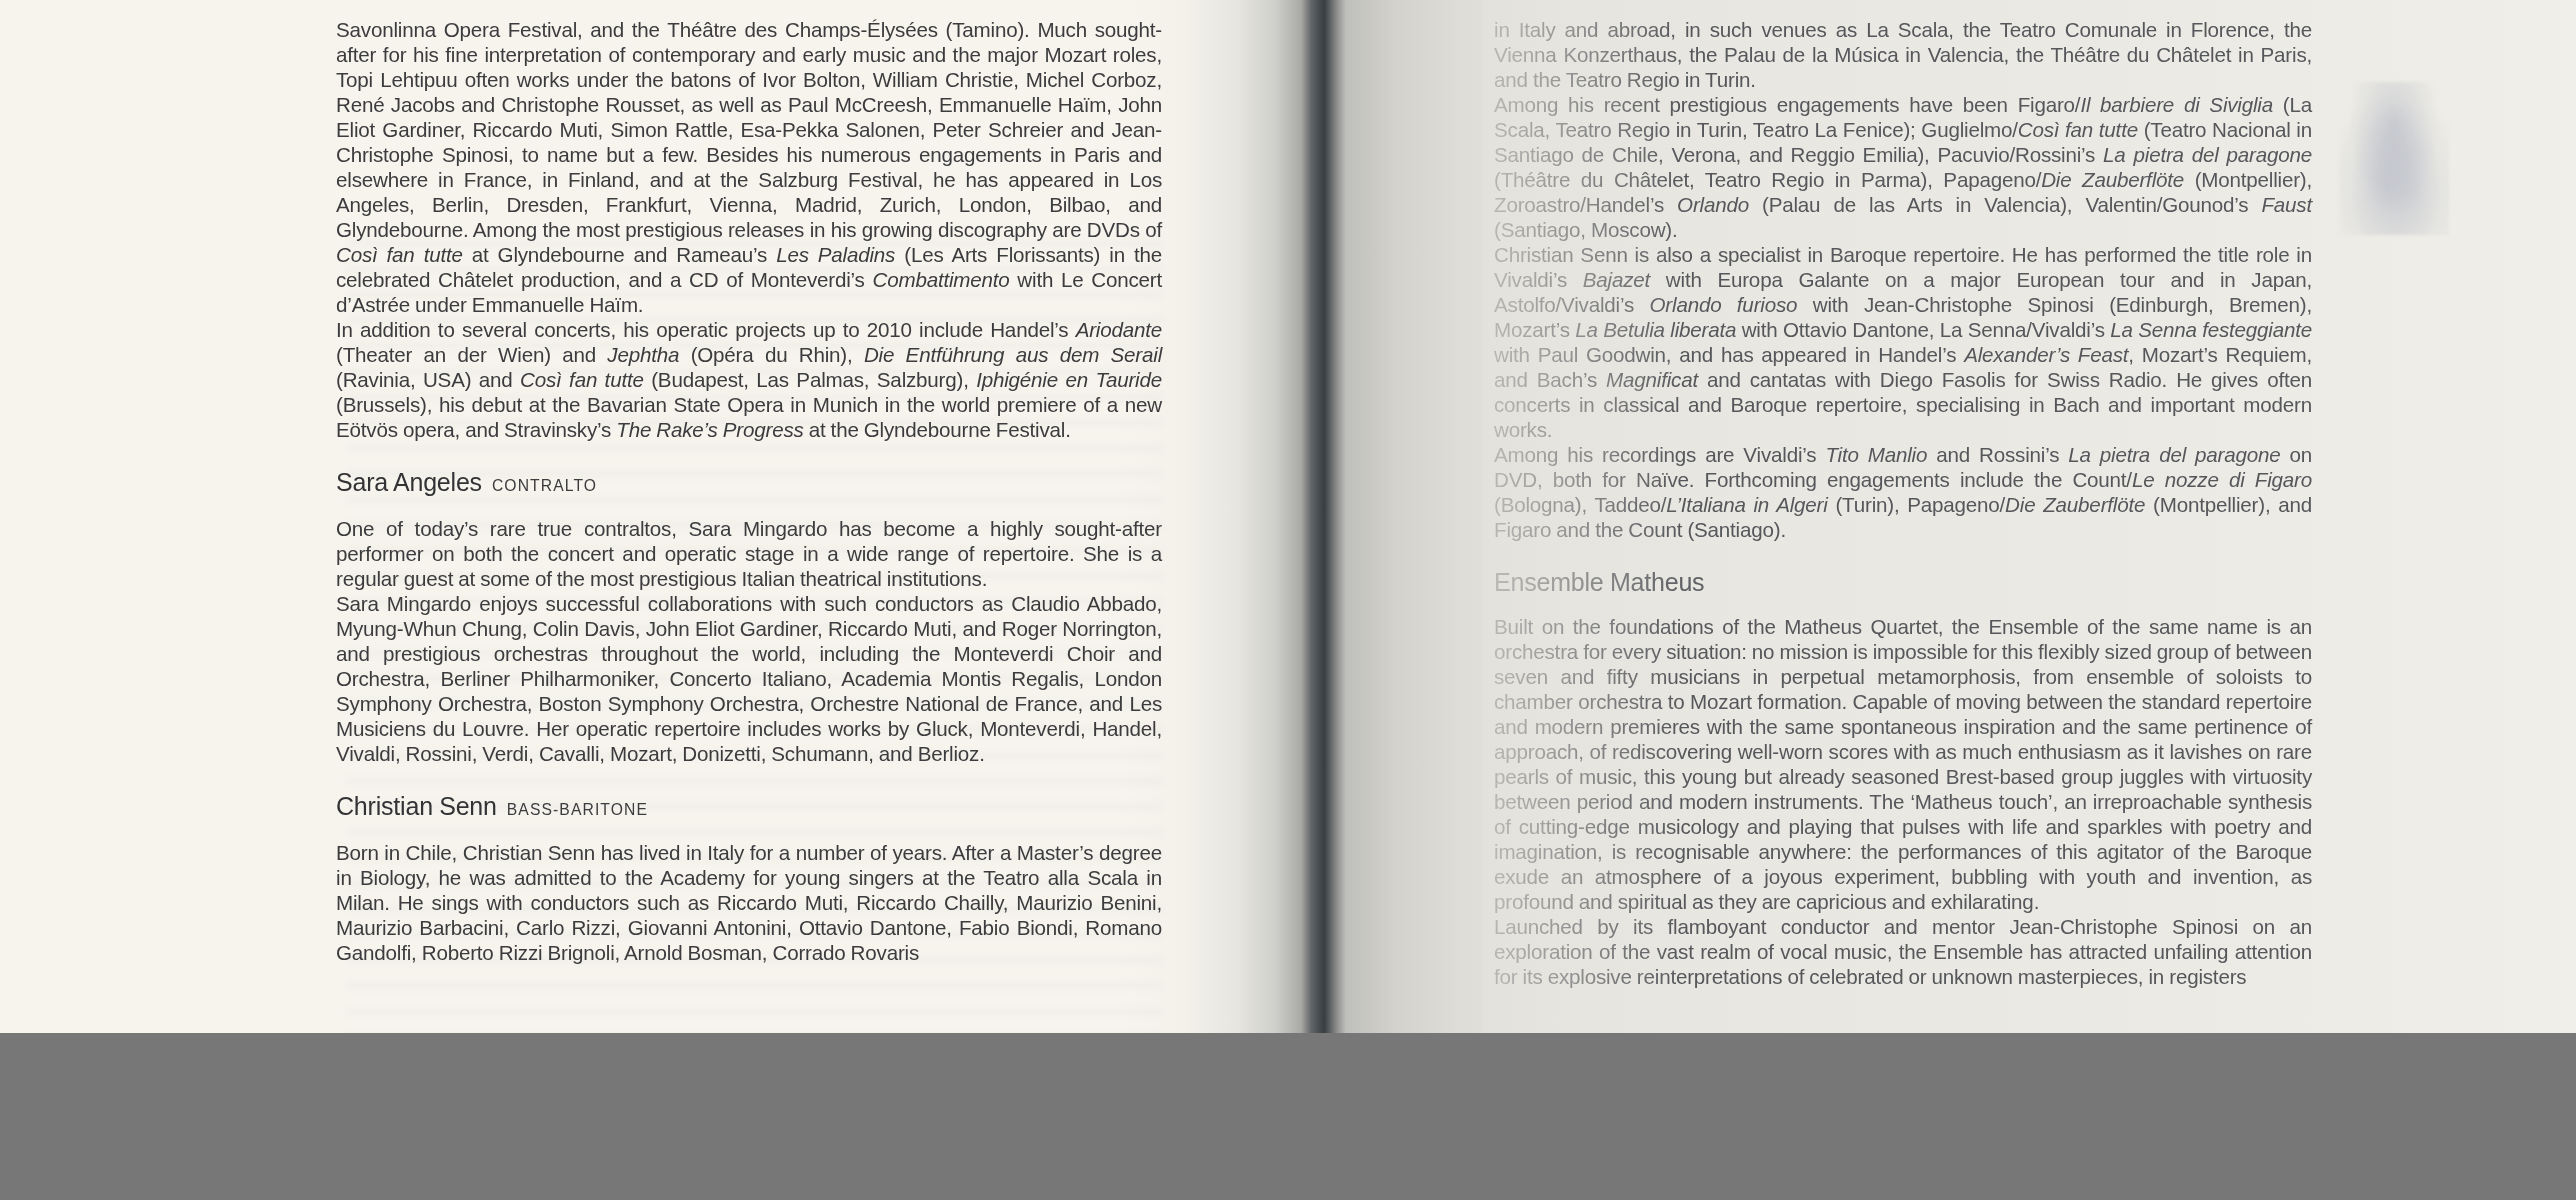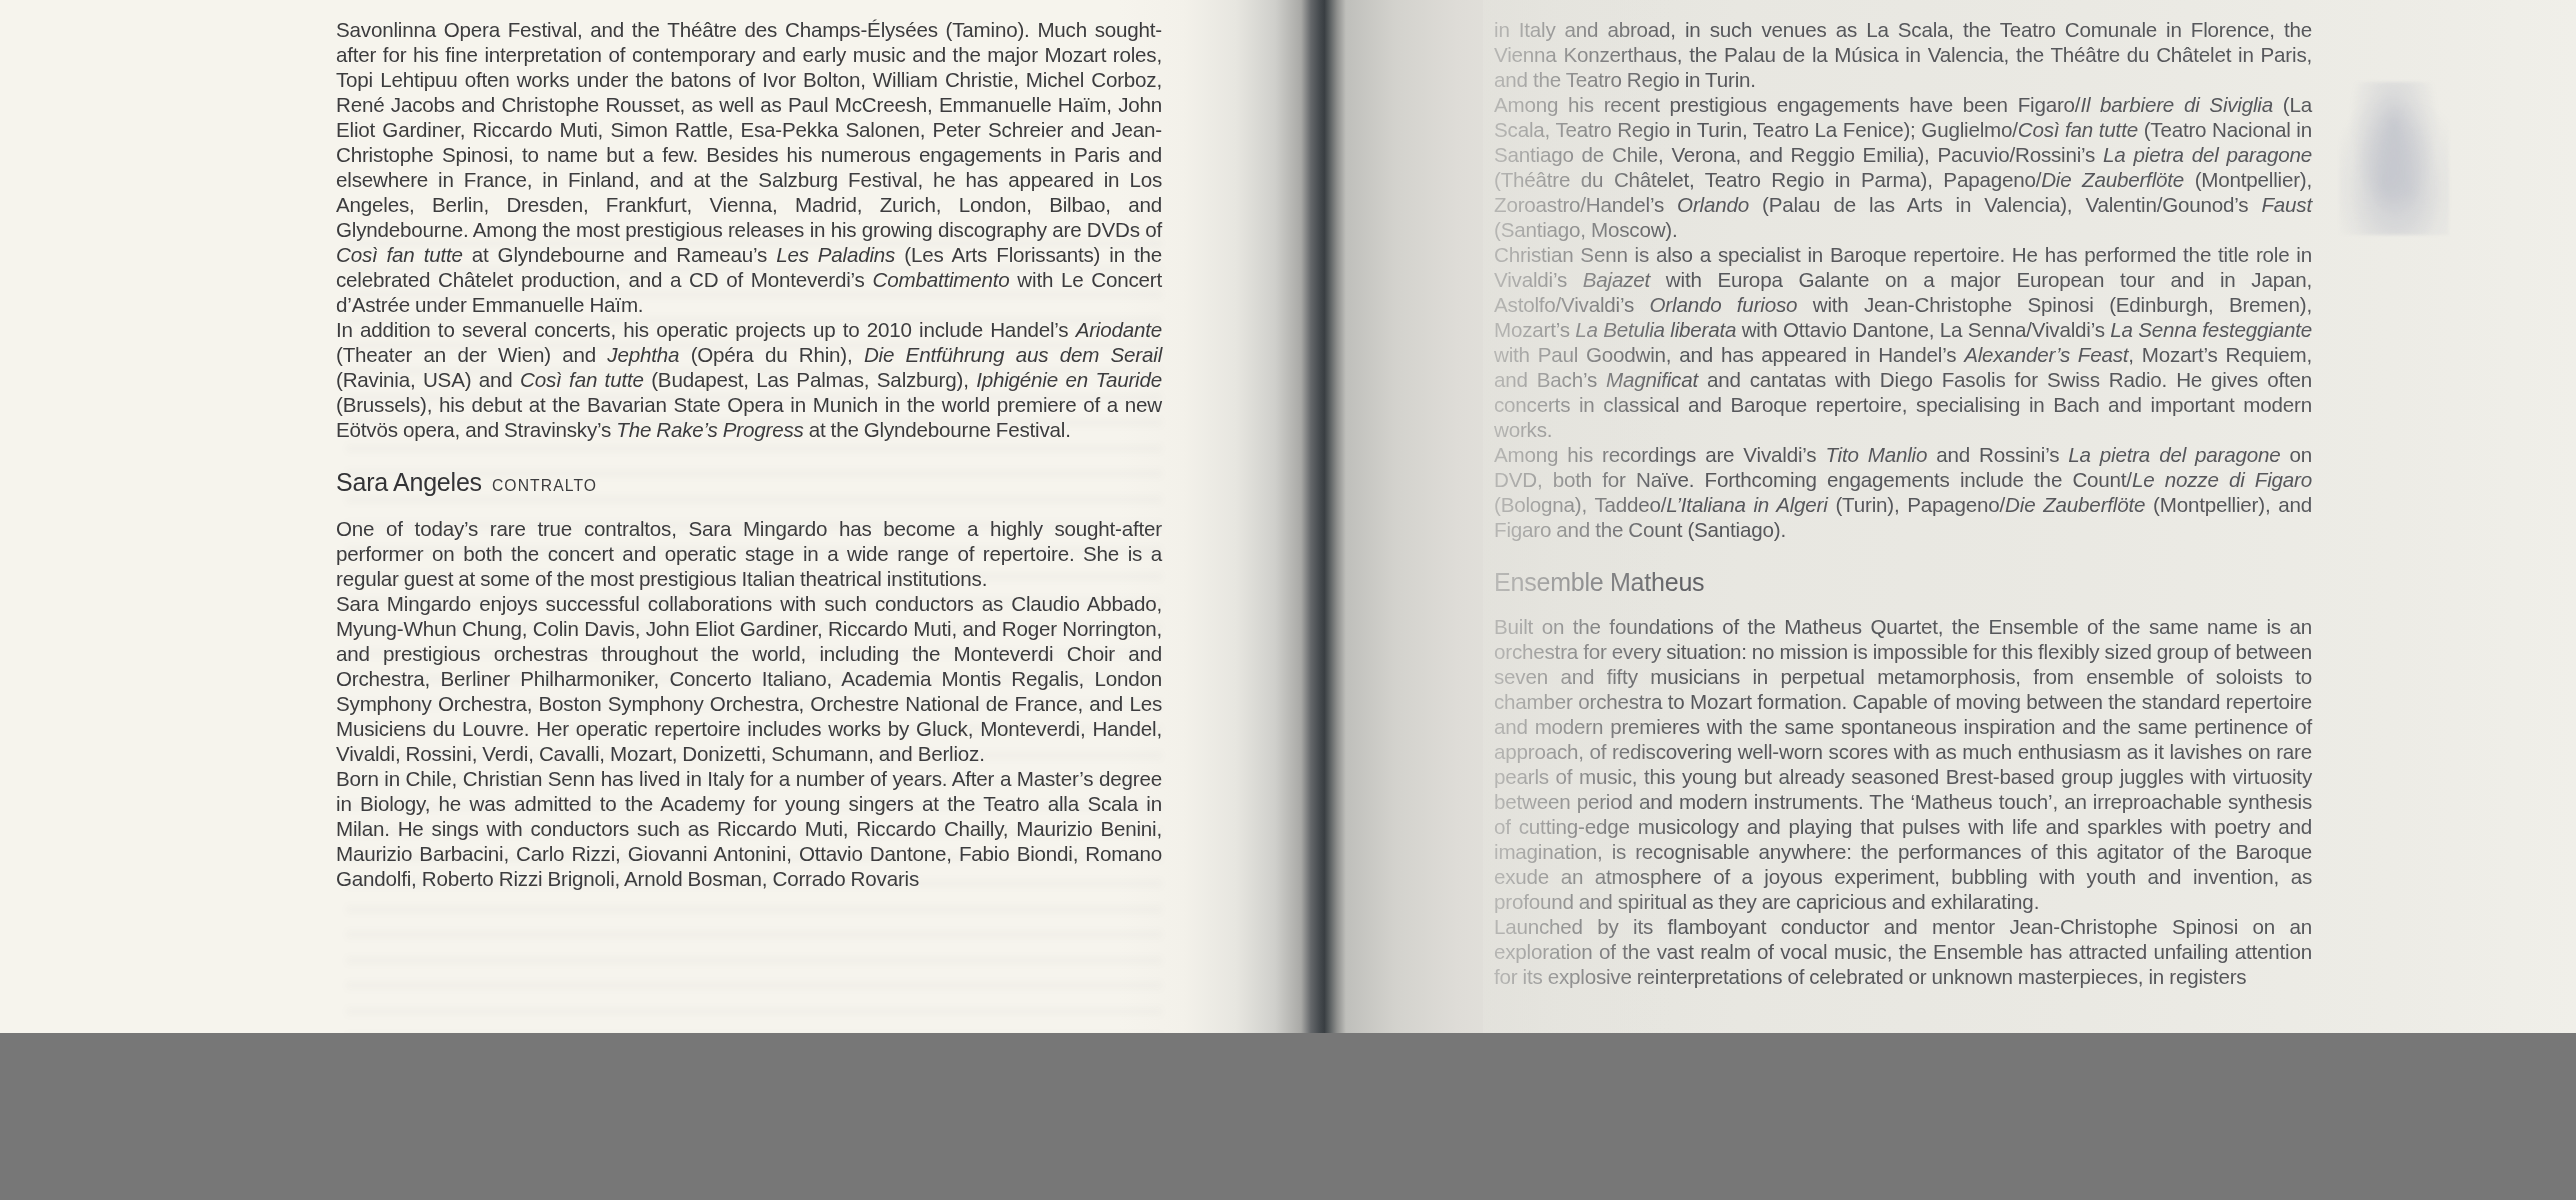--- a/index.html
+++ b/index.html
@@ -94,20 +94,21 @@
 
   <div class="ghost-text ghost-name">Susan Orlando</div>
   <div class="ghost-text ghost-url">www.vivaldiedition.com</div>
 
   <div class="col col-left">
       <p class="para"><span>Savonlinna Opera Festival, and the Théâtre des Champs-Élysées (Tamino). Much sought-after for his fine interpretation of contemporary and early music and the major Mozart roles, Topi Lehtipuu often works under the batons of Ivor Bolton, William Christie, Michel Corboz, René Jacobs and Christophe Rousset, as well as Paul McCreesh, Emmanuelle Haïm, John Eliot Gardiner, Riccardo Muti, Simon Rattle, Esa-Pekka Salonen, Peter Schreier and Jean-Christophe Spinosi, to name but a few. Besides his numerous engagements in Paris and elsewhere in France, in Finland, and at the Salzburg Festival, he has appeared in Los Angeles, Berlin, Dresden, Frankfurt, Vienna, Madrid, Zurich, London, Bilbao, and Glyndebourne. Among the most prestigious releases in his growing discography are DVDs of </span><span class="it">Così fan tutte</span><span> at Glyndebourne and Rameau’s </span><span class="it">Les Paladins</span><span> (Les Arts Florissants) in the celebrated Châtelet production, and a CD of Monteverdi’s </span><span class="it">Combattimento</span><span> with Le Concert d’Astrée under Emmanuelle Haïm.</span></p>
       <p class="para"><span>In addition to several concerts, his operatic projects up to 2010 include Handel’s </span><span class="it">Ariodante</span><span> (Theater an der Wien) and </span><span class="it">Jephtha</span><span> (Opéra du Rhin), </span><span class="it">Die Entführung aus dem Serail</span><span> (Ravinia, USA) and </span><span class="it">Così fan tutte</span><span> (Budapest, Las Palmas, Salzburg), </span><span class="it">Iphigénie en Tauride</span><span> (Brussels), his debut at the Bavarian State Opera in Munich in the world premiere of a new Eötvös opera, and Stravinsky’s </span><span class="it">The Rake’s Progress</span><span> at the Glyndebourne Festival.</span></p>
       <div class="heading"><span class="h-name">Sara Angeles</span><span class="h-role">CONTRALTO</span></div>
       <p class="para"><span>One of today’s rare true contraltos, Sara Mingardo has become a highly sought-after performer on both the concert and operatic stage in a wide range of repertoire. She is a regular guest at some of the most prestigious Italian theatrical institutions.</span></p>
       <p class="para"><span>Sara Mingardo enjoys successful collaborations with such conductors as Claudio Abbado, Myung-Whun Chung, Colin Davis, John Eliot Gardiner, Riccardo Muti, and Roger Norrington, and prestigious orchestras throughout the world, including the Monteverdi Choir and Orchestra, Berliner Philharmoniker, Concerto Italiano, Academia Montis Regalis, London Symphony Orchestra, Boston Symphony Orchestra, Orchestre National de France, and Les Musiciens du Louvre. Her operatic repertoire includes works by Gluck, Monteverdi, Handel, Vivaldi, Rossini, Verdi, Cavalli, Mozart, Donizetti, Schumann, and Berlioz.</span></p>
+      <div class="heading"><span class="h-name">Christian Senn</span><span class="h-role">BASS-BARITONE</span></div>
       <p class="para"><span>Born in Chile, Christian Senn has lived in Italy for a number of years. After a Master’s degree in Biology, he was admitted to the Academy for young singers at the Teatro alla Scala in Milan. He sings with conductors such as Riccardo Muti, Riccardo Chailly, Maurizio Benini, Maurizio Barbacini, Carlo Rizzi, Giovanni Antonini, Ottavio Dantone, Fabio Biondi, Romano Gandolfi, Roberto Rizzi Brignoli, Arnold Bosman, Corrado Rovaris</span></p>
     </div>
 
   <div class="col col-right">
       <p class="para"><span>in Italy and abroad, in such venues as La Scala, the Teatro Comunale in Florence, the Vienna Konzerthaus, the Palau de la Música in Valencia, the Théâtre du Châtelet in Paris, and the Teatro Regio in Turin.</span></p>
       <p class="para"><span>Among his recent prestigious engagements have been Figaro/</span><span class="it">Il barbiere di Siviglia</span><span> (La Scala, Teatro Regio in Turin, Teatro La Fenice); Guglielmo/</span><span class="it">Così fan tutte</span><span> (Teatro Nacional in Santiago de Chile, Verona, and Reggio Emilia), Pacuvio/Rossini’s </span><span class="it">La pietra del paragone</span><span> (Théâtre du Châtelet, Teatro Regio in Parma), Papageno/</span><span class="it">Die Zauberflöte</span><span> (Montpellier), Zoroastro/Handel’s </span><span class="it">Orlando</span><span> (Palau de las Arts in Valencia), Valentin/Gounod’s </span><span class="it">Faust</span><span> (Santiago, Moscow).</span></p>
       <p class="para"><span>Christian Senn is also a specialist in Baroque repertoire. He has performed the title role in Vivaldi’s </span><span class="it">Bajazet</span><span> with Europa Galante on a major European tour and in Japan, Astolfo/Vivaldi’s </span><span class="it">Orlando furioso</span><span> with Jean-Christophe Spinosi (Edinburgh, Bremen), Mozart’s </span><span class="it">La Betulia liberata</span><span> with Ottavio Dantone, La Senna/Vivaldi’s </span><span class="it">La Senna festeggiante</span><span> with Paul Goodwin, and has appeared in Handel’s </span><span class="it">Alexander’s Feast</span><span>, Mozart’s Requiem, and Bach’s </span><span class="it">Magnificat</span><span> and cantatas with Diego Fasolis for Swiss Radio. He gives often concerts in classical and Baroque repertoire, specialising in Bach and important modern works.</span></p>
       <p class="para"><span>Among his recordings are Vivaldi’s </span><span class="it">Tito Manlio</span><span> and Rossini’s </span><span class="it">La pietra del paragone</span><span> on DVD, both for Naïve. Forthcoming engagements include the Count/</span><span class="it">Le nozze di Figaro</span><span> (Bologna), Taddeo/</span><span class="it">L’Italiana in Algeri</span><span> (Turin), Papageno/</span><span class="it">Die Zauberflöte</span><span> (Montpellier), and Figaro and the Count (Santiago).</span></p>
       <div class="heading"><span class="h-name">Ensemble Matheus</span></div>
       <p class="para"><span>Built on the foundations of the Matheus Quartet, the Ensemble of the same name is an orchestra for every situation: no mission is impossible for this flexibly sized group of between seven and fifty musicians in perpetual metamorphosis, from ensemble of soloists to chamber orchestra to Mozart formation. Capable of moving between the standard repertoire and modern premieres with the same spontaneous inspiration and the same pertinence of approach, of rediscovering well-worn scores with as much enthusiasm as it lavishes on rare pearls of music, this young but already seasoned Brest-based group juggles with virtuosity between period and modern instruments. The ‘Matheus touch’, an irreproachable synthesis of cutting-edge musicology and playing that pulses with life and sparkles with poetry and imagination, is recognisable anywhere: the performances of this agitator of the Baroque exude an atmosphere of a joyous experiment, bubbling with youth and invention, as profound and spiritual as they are capricious and exhilarating.</span></p>

